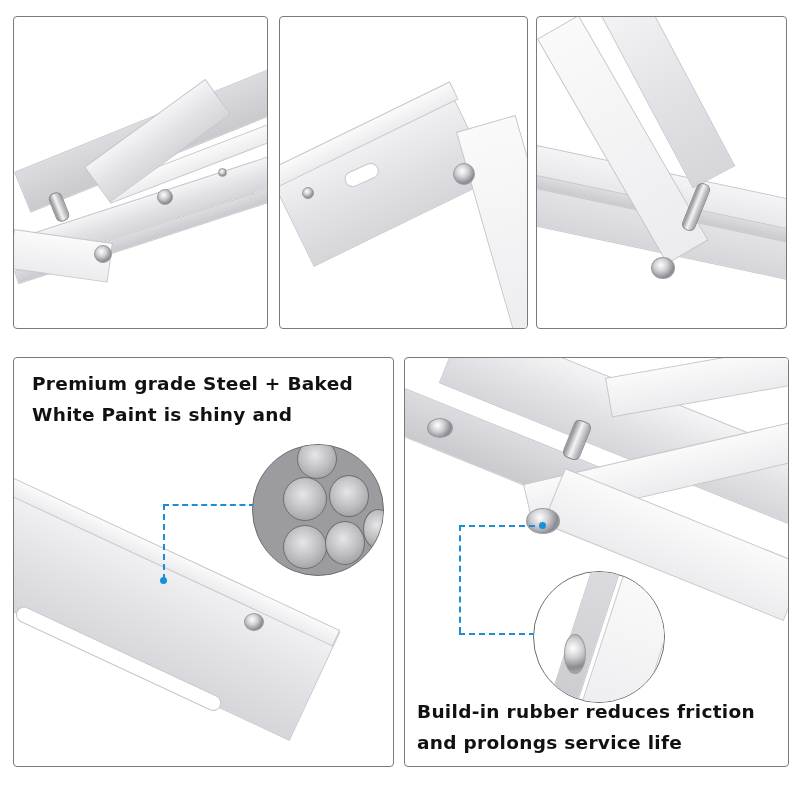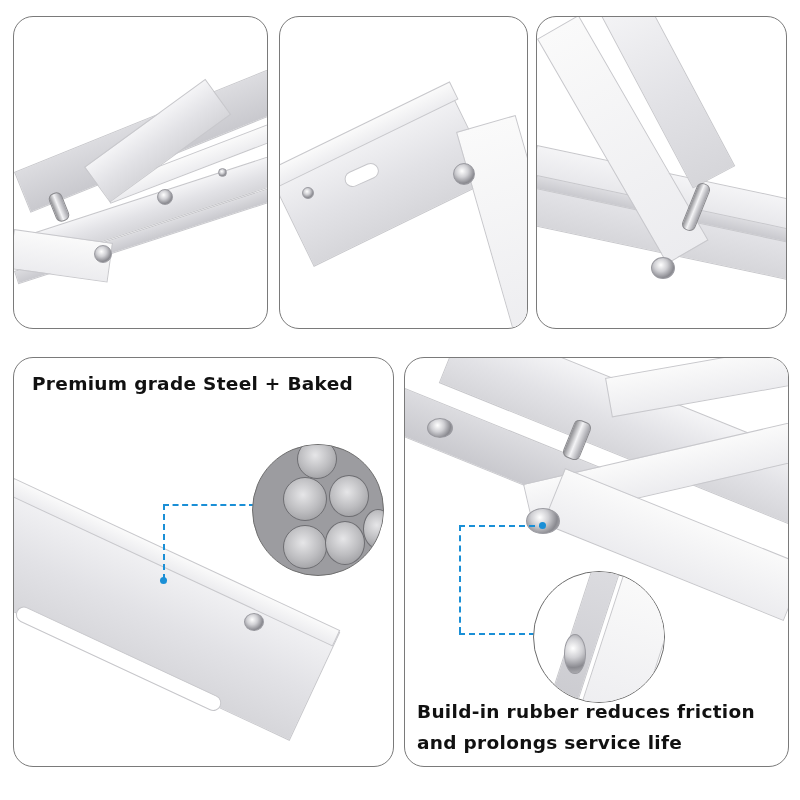--- a/index.html
+++ b/index.html
@@ -1,18 +1,18 @@
 <!DOCTYPE html>
 <html><head>
   <meta charset="utf-8">
   <style>
     html, body { margin: 0; padding: 0; background: #ffffff; }
     body { width: 800px; height: 800px; position: relative; overflow: hidden; font-family: "DejaVu Sans", sans-serif; }
     .panel {
-      position: absolute; border: 1.5px solid #7a7a7a; border-radius: 20px;
+      position: absolute; border: 1.5px solid #7a7a7a; border-radius: 4px;
       background: #ffffff; overflow: hidden; box-sizing: border-box;
     }
     .bar { position: absolute; background: linear-gradient(180deg, #f4f4f6 0%, #e2e2e6 55%, #d6d6da 100%); border: 1px solid #c8c8cc; box-sizing: border-box; transform-origin: 0 0; }
     .bar.light { background: linear-gradient(180deg, #fafafa 0%, #ececef 100%); }
     .bar.dark { background: linear-gradient(180deg, #dcdce0 0%, #c9c9ce 100%); }
     .rivet {
       position: absolute; border-radius: 50%;
       background: radial-gradient(circle at 40% 35%, #ffffff 0%, #d0d0d4 35%, #8a8a90 70%, #b8b8bc 100%);
       border: 1px solid #9a9aa0; box-sizing: border-box;
     }
@@ -67,20 +67,21 @@
   <div class="bar" style="left:0px; top:128px; width:300px; height:80px; transform: rotate(12deg);"></div>
   <div class="bar dark" style="left:0px; top:158px; width:300px; height:14px; transform: rotate(12deg);"></div>
   <div class="bar" style="left:62px; top:-5px; width:48px; height:200px; transform: rotate(-28deg);"></div>
   <div class="bar light" style="left:0px; top:22px; width:48px; height:260px; transform: rotate(-30deg);"></div>
   <div class="pin" style="left:152px; top:165px; width:14px; height:50px; transform: rotate(22deg);"></div>
   <div class="rivet" style="left:114px; top:240px; width:24px; height:22px;"></div>
 </div>
 
 <div class="panel" style="left:13px; top:357px; width:381px; height:410px;">
   <p class="caption" style="left:18px; top:10px;">Premium grade Steel + Baked</p>
+  <p class="caption" style="left:18px; top:41px;">White Paint is shiny and</p>
 
   <div class="bar" style="left:0px; top:122px; width:360px; height:120px; transform: rotate(25deg);"></div>
   <div class="bar light" style="left:0px; top:120px; width:360px; height:18px; transform: rotate(25deg);"></div>
   <div class="slot" style="left:6px; top:246px; width:225px; height:16px; transform: rotate(25deg);"></div>
   <div class="rivet" style="left:230px; top:255px; width:20px; height:18px;"></div>
 
   <div class="dash-line" style="left:149px; top:146px; width:0; height:76px; border-left:2px dashed #1a8fd6;"></div>
   <div class="dash-line" style="left:149px; top:146px; width:92px; height:0; border-top:2px dashed #1a8fd6;"></div>
   <div class="dot" style="left:146px; top:219px;"></div>
 

